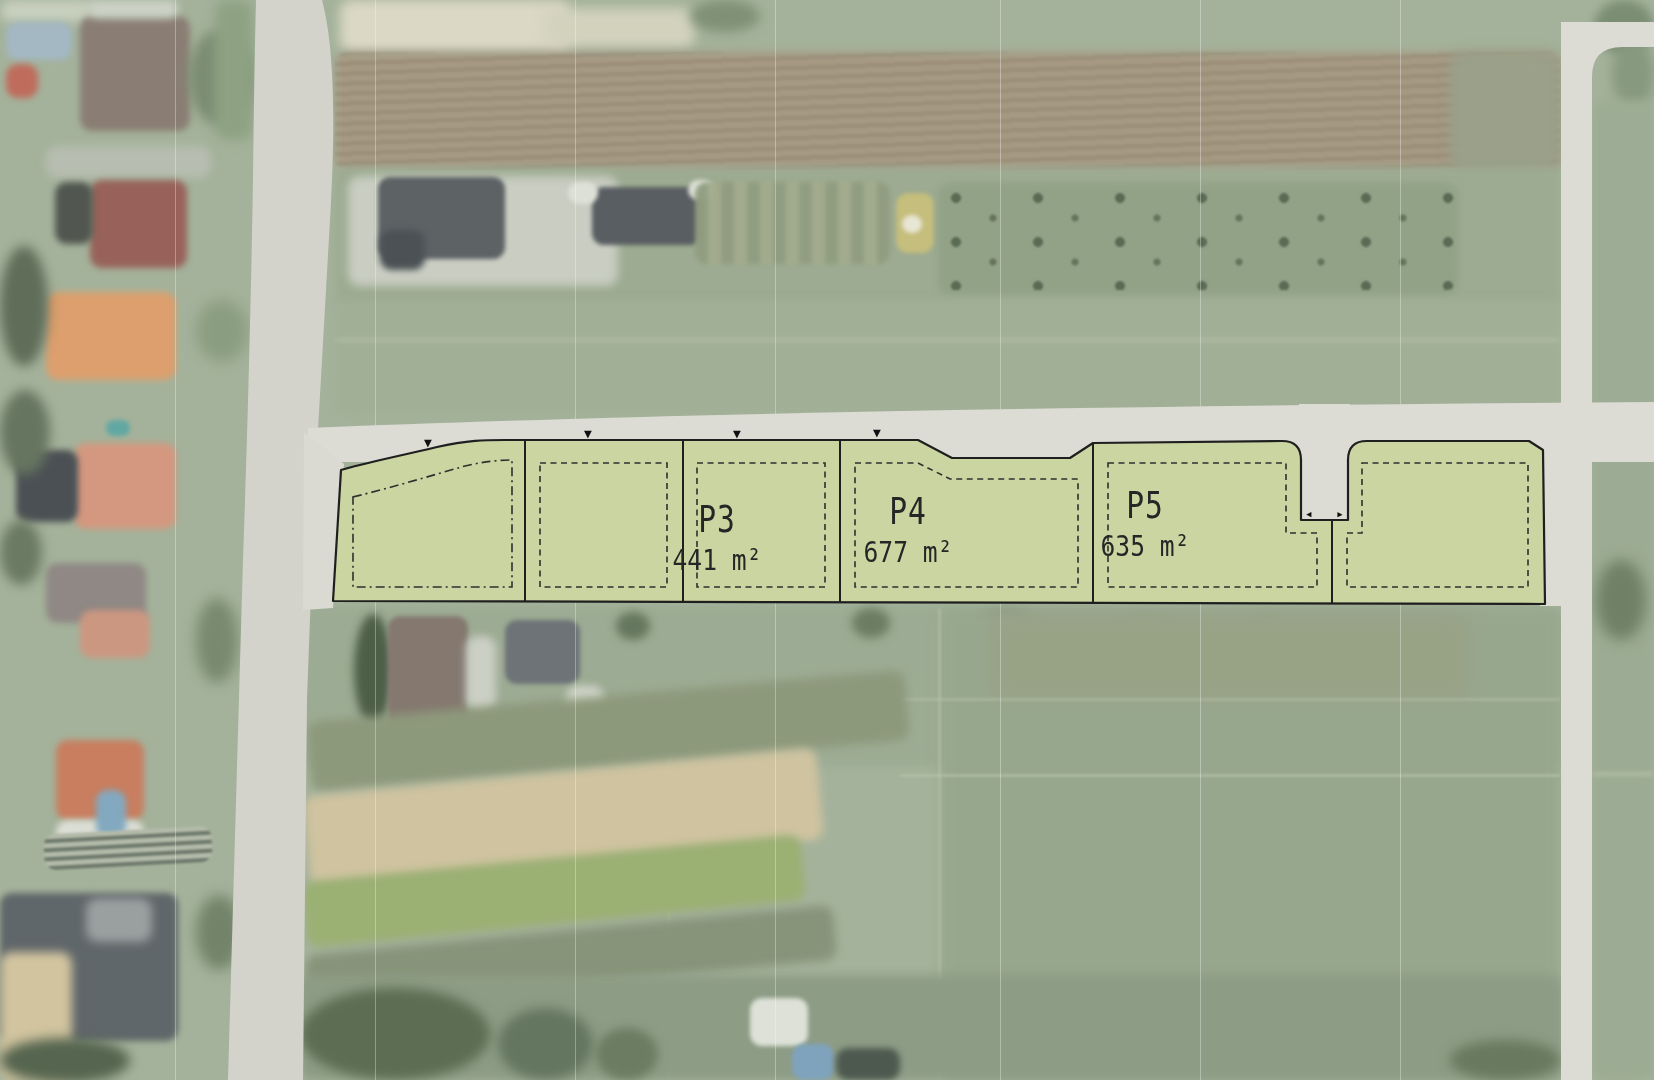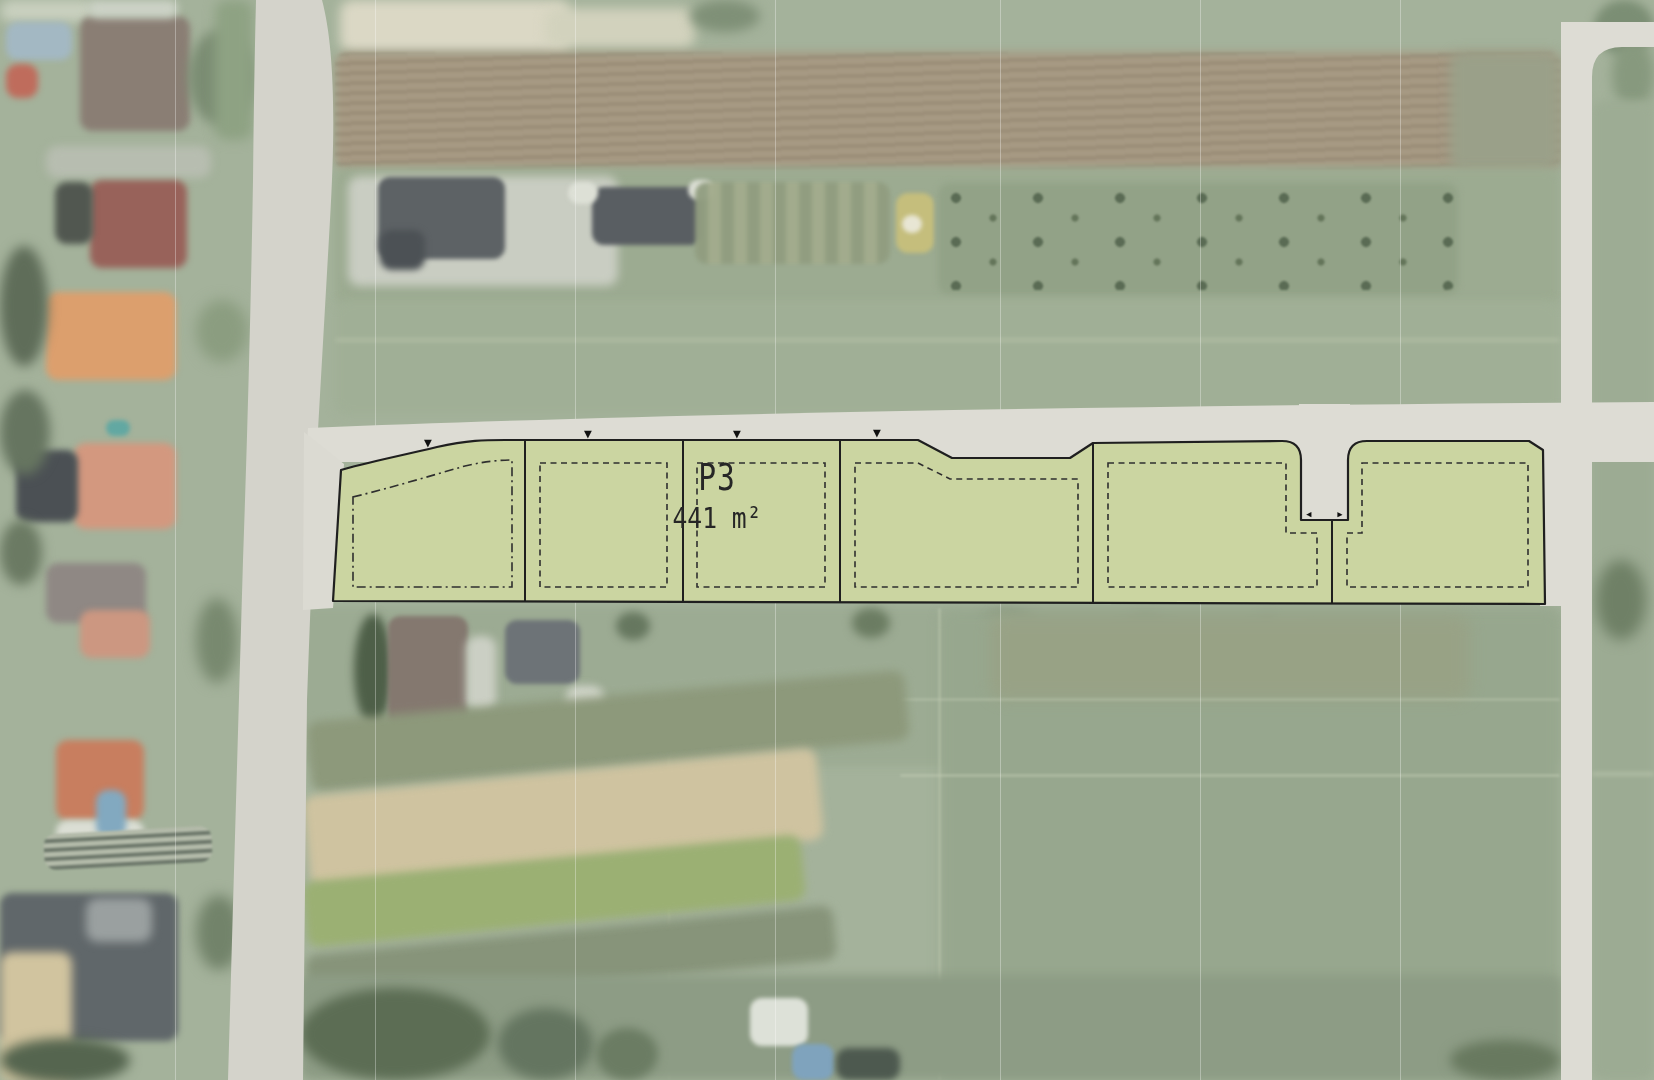--- a/index.html
+++ b/index.html
@@ -164,18 +164,26 @@
     <polygon fill="transparent" points="1332,603 1332,520 1348,520 1348,441 1545,441 1545,604"></polygon>
   </svg>
 
   <span class="marker" style="left:428px;top:436px">▼</span>
   <span class="marker" style="left:588px;top:427px">▼</span>
   <span class="marker" style="left:737px;top:427px">▼</span>
   <span class="marker" style="left:877px;top:426px">▼</span>
   <span class="marker" style="left:1309px;top:507px">◂</span>
   <span class="marker" style="left:1340px;top:507px">▸</span>
 
-  <div class="plot-label" style="left:717px;top:458px">
+  <div class="plot-label" style="left:717px;top:500px">
     <div class="plot-id">P3</div>
     <div class="plot-area">441 m²</div>
+  </div>
+  <div class="plot-label" style="left:908px;top:492px">
+    <div class="plot-id">P4</div>
+    <div class="plot-area">677 m²</div>
+  </div>
+  <div class="plot-label" style="left:1145px;top:486px">
+    <div class="plot-id">P5</div>
+    <div class="plot-area">635 m²</div>
   </div>
 
 </div>
 
 </body></html>

